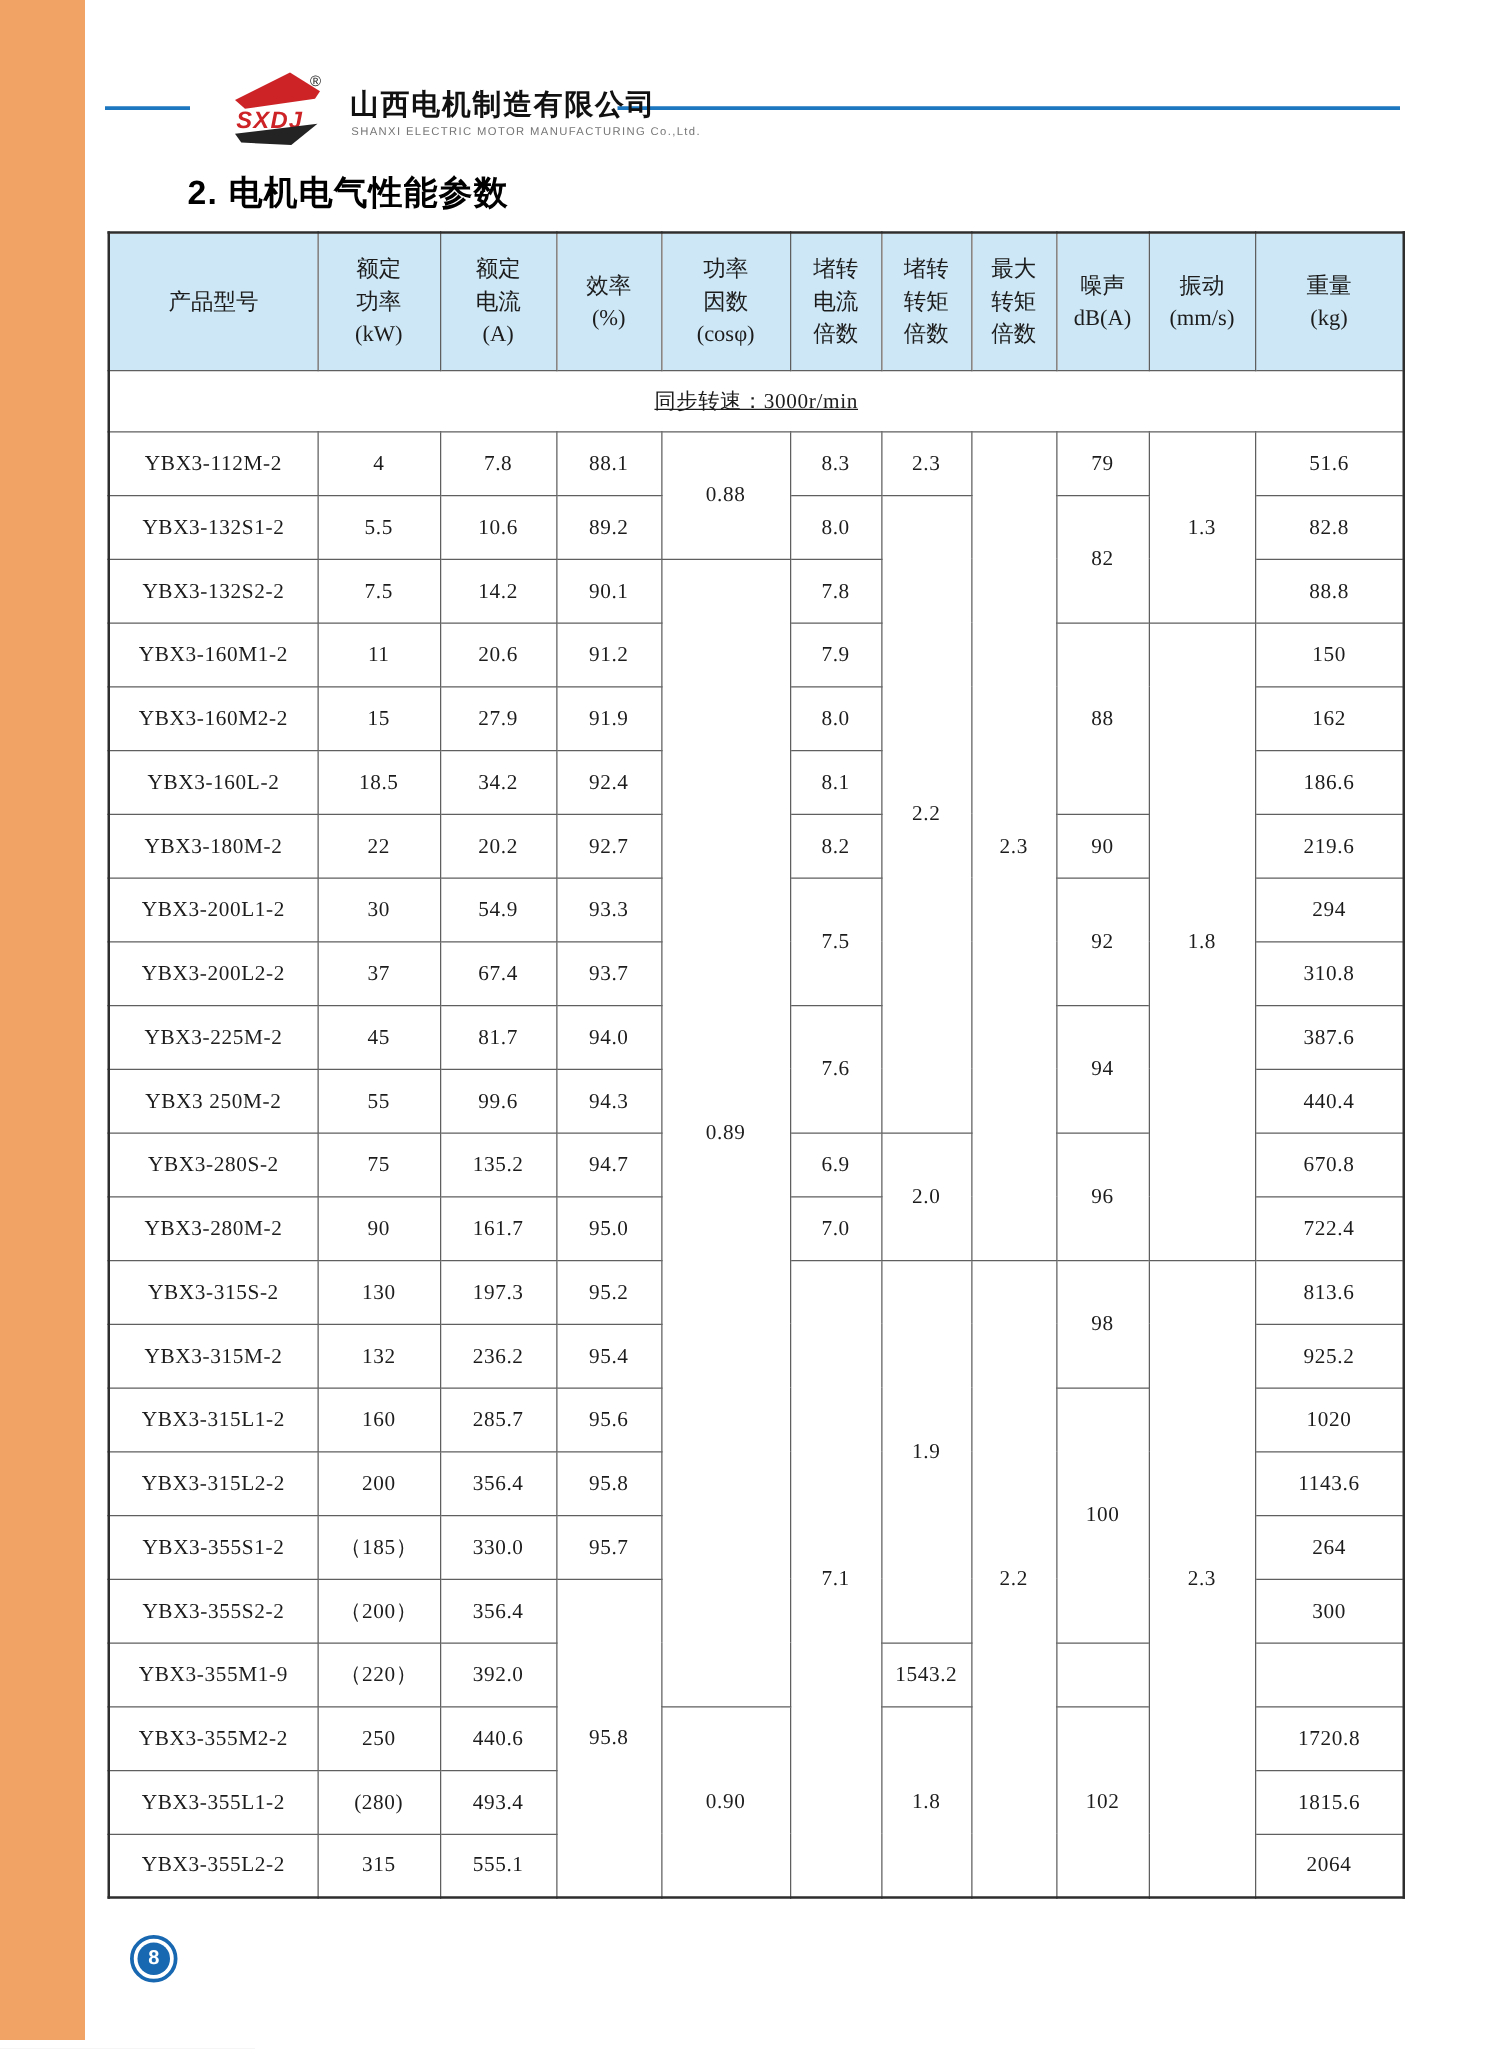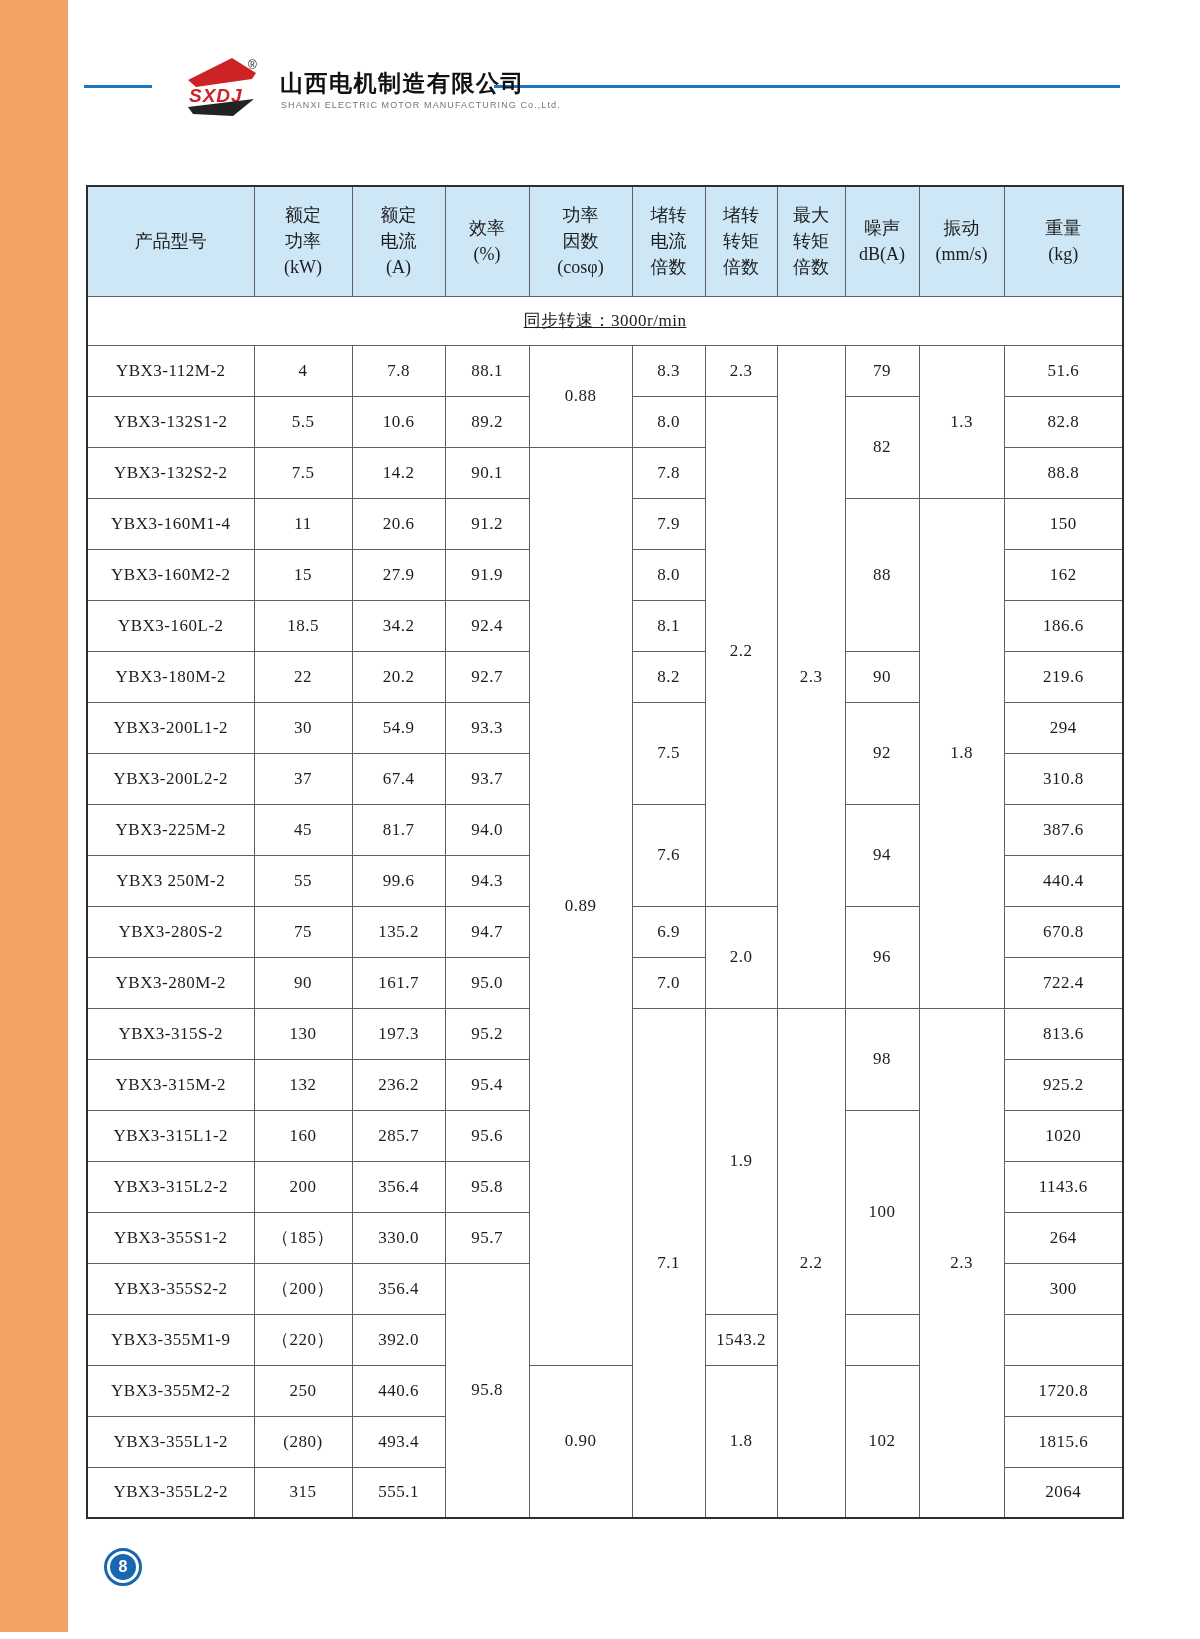--- a/index.html
+++ b/index.html
@@ -60,20 +60,21 @@
 
   <svg class="logo-svg" width="70" height="62" viewBox="0 0 70 62">
     <polygon points="2,24 46,2 70,17 66,23 10,31" fill="#CD2327"></polygon>
     <text x="3" y="46" font-size="19" font-style="italic" font-weight="bold" fill="#CD2327" font-family="Liberation Sans, sans-serif" letter-spacing="1">SXDJ</text>
     <polygon points="2,51 68,43 47,60 7,58" fill="#232323"></polygon>
   </svg>
   <span class="reg-mark">®</span>
   <div class="company-cn">山西电机制造有限公司</div>
   <div class="company-en">SHANXI ELECTRIC MOTOR MANUFACTURING Co.,Ltd.</div>
 
+  <div class="section-title">2. 电机电气性能参数</div>
 
   <table class="spec-table">
     <colgroup>
       <col style="width:167px">
         <col style="width:98px">
         <col style="width:93px">
         <col style="width:84px">
       <col style="width:103px">
         <col style="width:73px">
         <col style="width:72px">
@@ -165,21 +166,21 @@
         <tr class="data-row">
           <td>YBX3-132S2-2</td>
           <td>7.5</td>
           <td>14.2</td>
           <td>90.1</td>
           <td rowspan="18">0.89</td>
           <td>7.8</td>
           <td>88.8</td>
         </tr>
         <tr class="data-row">
-          <td>YBX3-160M1-4</td>
+          <td>YBX3-160M1-2</td>
           <td>11</td>
           <td>20.6</td>
           <td>91.2</td>
           <td>7.9</td>
           <td rowspan="3">88</td>
           <td rowspan="10">1.8</td>
           <td>150</td>
         </tr>
         <tr class="data-row">
           <td>YBX3-160M2-2</td>

